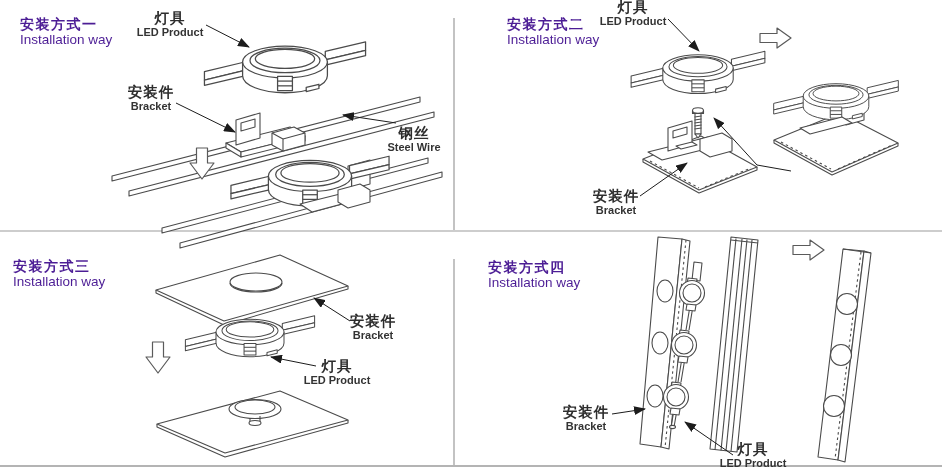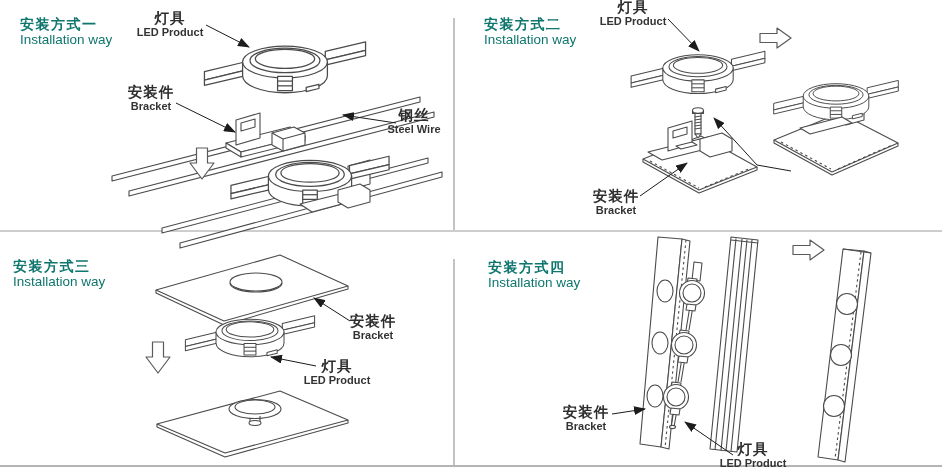--- a/index.html
+++ b/index.html
@@ -1,21 +1,21 @@
 <!DOCTYPE html>
 <html><head>
 <meta charset="utf-8">
 <style>
   html,body{margin:0;padding:0;background:#ffffff;}
   .canvas{
     position:relative;width:942px;height:471px;background:#fff;
     font-family:"Liberation Sans","DejaVu Sans",sans-serif;overflow:hidden;
   }
   .art{position:absolute;left:0;top:0;}
-  .title{position:absolute;color:#0f766e;line-height:16px;}
+  .title{position:absolute;color:#4c1d95;line-height:16px;}
   .title-zh{font-size:14px;font-weight:700;letter-spacing:1.5px;}
   .title-en{font-size:13.5px;font-weight:400;}
   .lbl{position:absolute;transform:translateX(-50%);text-align:center;white-space:nowrap;color:#2d2d2d;}
   .lbl-zh{font-size:14.5px;font-weight:600;letter-spacing:1px;line-height:15px;}
   .lbl-en{font-size:11px;font-weight:700;line-height:12.5px;color:#333;}
 </style>
 </head>
 <body>
 
 <div class="canvas">
@@ -203,26 +203,26 @@
     <div class="title-en">Installation way</div>
   </div>
   <div class="lbl" style="left:170px;top:11px">
     <div class="lbl-zh">灯具</div>
     <div class="lbl-en">LED Product</div>
   </div>
   <div class="lbl" style="left:151px;top:85px">
     <div class="lbl-zh">安装件</div>
     <div class="lbl-en">Bracket</div>
   </div>
-  <div class="lbl" style="left:414px;top:108px">
+  <div class="lbl" style="left:414px;top:126px">
     <div class="lbl-zh">钢丝</div>
     <div class="lbl-en">Steel Wire</div>
   </div>
 
-  <div class="title" style="left:484px;top:16px">
+  <div class="title" style="left:507px;top:16px">
     <div class="title-zh">安装方式二</div>
     <div class="title-en">Installation way</div>
   </div>
   <div class="lbl" style="left:633px;top:0px">
     <div class="lbl-zh">灯具</div>
     <div class="lbl-en">LED Product</div>
   </div>
   <div class="lbl" style="left:616px;top:189px">
     <div class="lbl-zh">安装件</div>
     <div class="lbl-en">Bracket</div>

